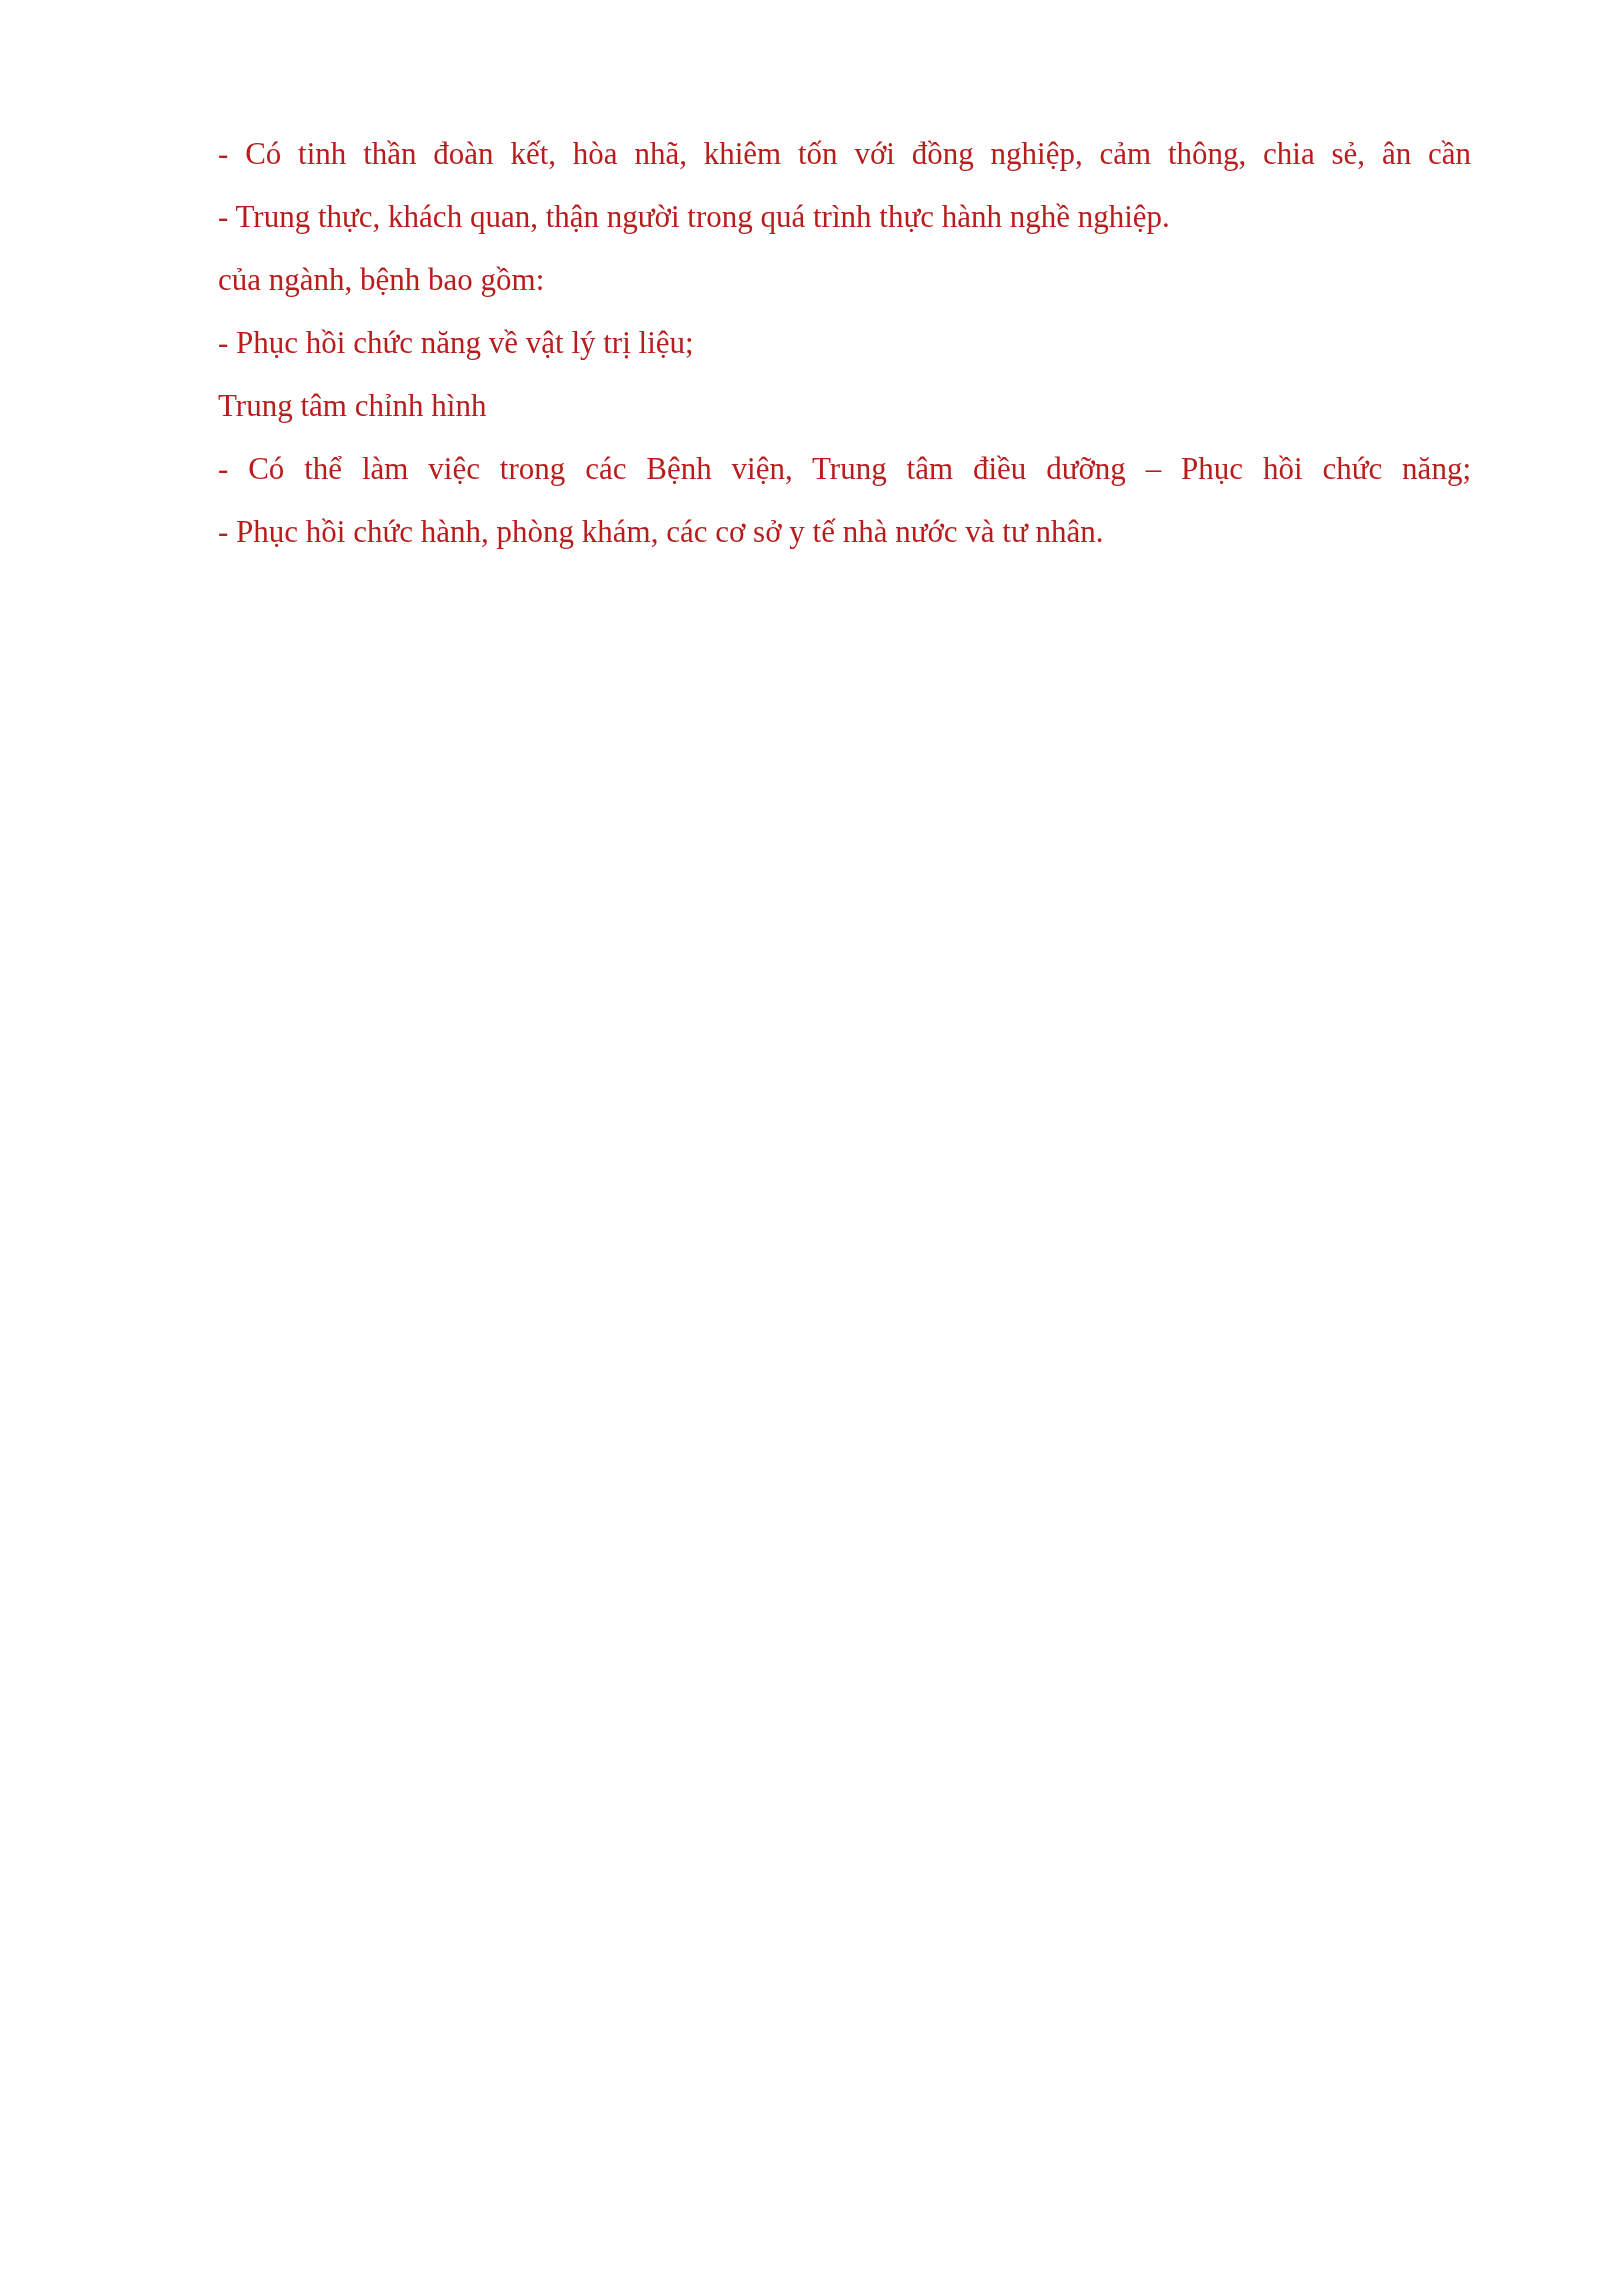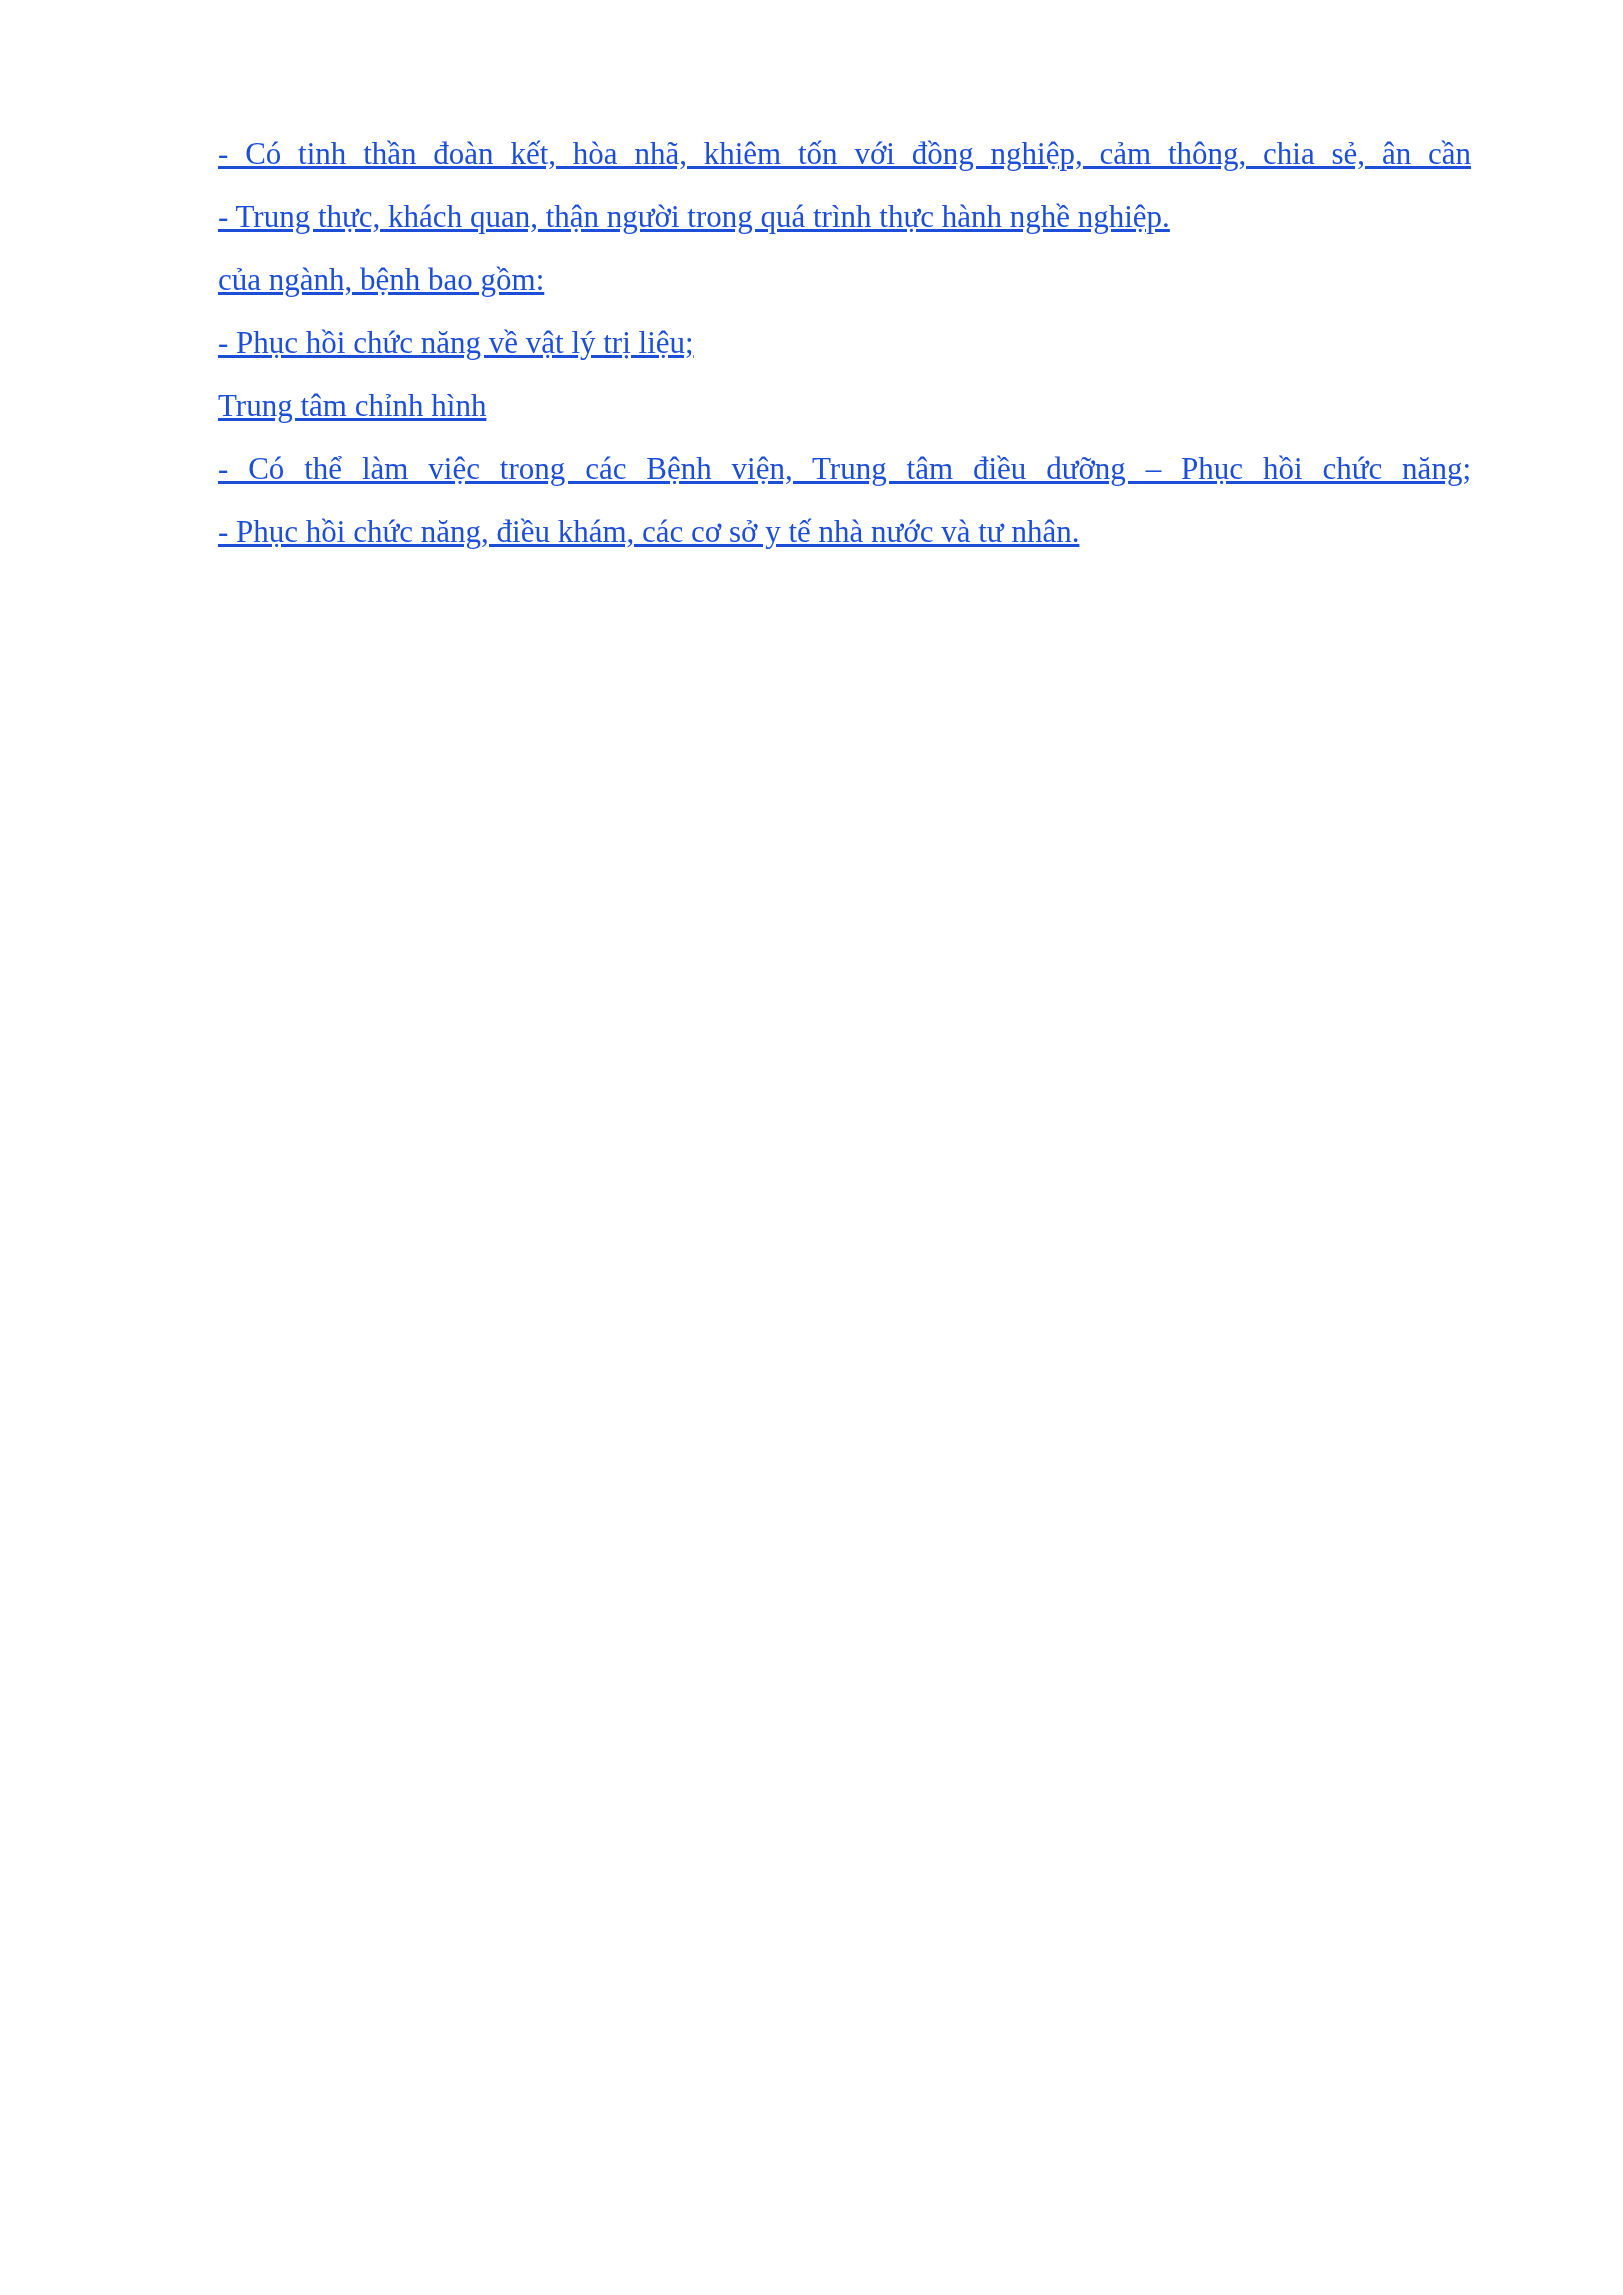--- a/index.html
+++ b/index.html
@@ -22,23 +22,22 @@
     position: absolute;
     left: 218px;
     top: 122px;
     width: 1253px;
   }
 
   .line {
     font-size: 31px;
     line-height: 63px;
     white-space: normal;
-    color: #1d4ed8;
+    color: #b91c1c;
     text-align: left;
-    text-decoration: underline;
   }
 
   .line.justify {
     text-align: justify;
     text-align-last: justify;
   }
 
   .line.bold {
     font-weight: bold;
   }
@@ -47,16 +46,16 @@
 <body>
 
 <div class="page">
   <div class="textblock">
       <div class="line justify">- Có tinh thần đoàn kết, hòa nhã, khiêm tốn với đồng nghiệp, cảm thông, chia sẻ, ân cần</div>
       <div class="line">- Trung thực, khách quan, thận người trong quá trình thực hành nghề nghiệp.</div>
       <div class="line">của ngành, bệnh bao gồm:</div>
       <div class="line">- Phục hồi chức năng về vật lý trị liệu;</div>
       <div class="line">Trung tâm chỉnh hình</div>
       <div class="line justify">- Có thể làm việc trong các Bệnh viện, Trung tâm điều dưỡng – Phục hồi chức năng;</div>
-      <div class="line">- Phục hồi chức năng, điều khám, các cơ sở y tế nhà nước và tư nhân.</div>
+      <div class="line">- Phục hồi chức hành, phòng khám, các cơ sở y tế nhà nước và tư nhân.</div>
     </div>
 </div>
 
 
 </body></html>

